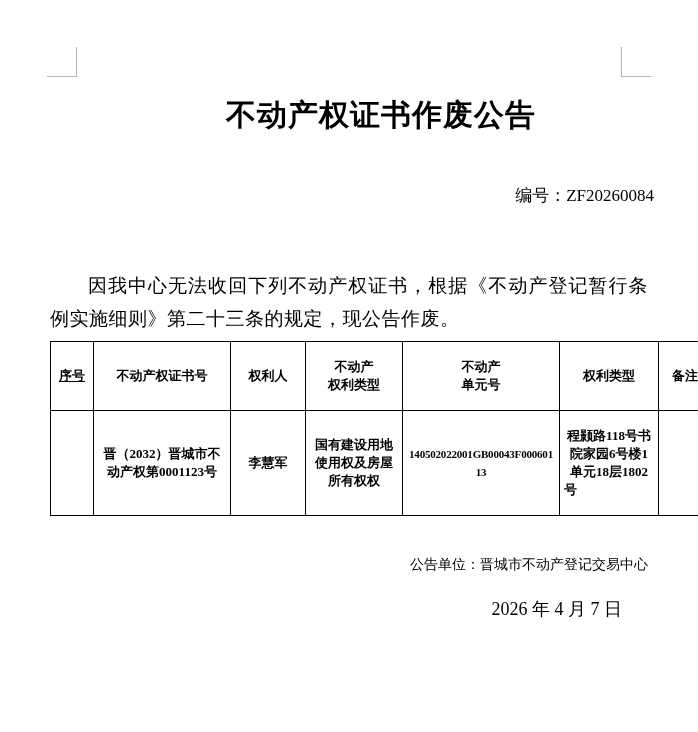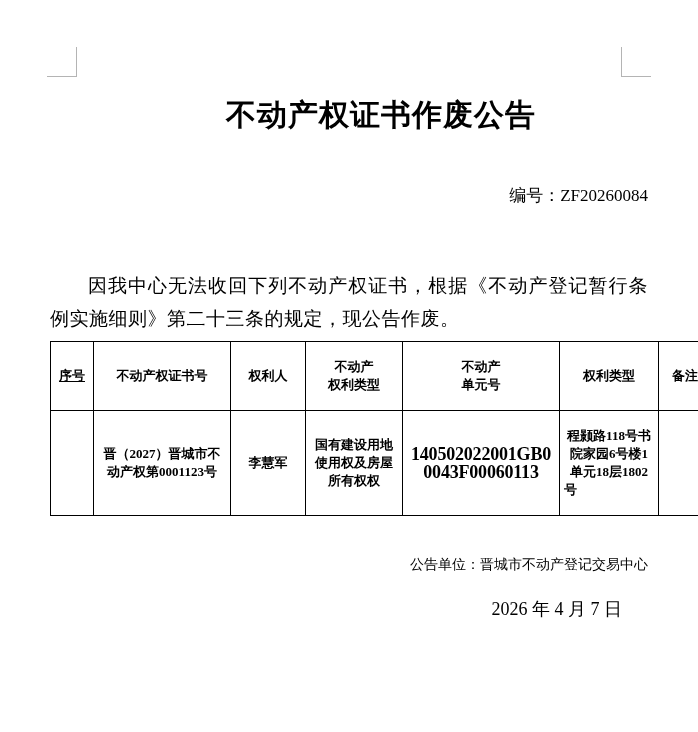--- a/index.html
+++ b/index.html
@@ -52,21 +52,21 @@
     font-weight: bold;
     letter-spacing: 1px;
     line-height: 34px;
     white-space: nowrap;
     padding-left: 32px;
   }
 
   
   .serial-line {
     position: absolute;
-    right: 50px;
+    right: 44px;
     top: 184px;
     font-size: 17px;
     line-height: 24px;
     white-space: nowrap;
   }
   .serial-label { font-family: "Liberation Serif", "DejaVu Serif", serif; }
   .serial-value { font-family: "Liberation Serif", "DejaVu Serif", serif; }
 
   
   .body-para {
@@ -111,21 +111,21 @@
   .col-owner   { width: 66px; }
   .col-type    { width: 88px; }
   .col-unit    { width: 148px; }
   .col-loc     { width: 90px; }
   .col-remark  { width: 44px; }
 
   .th-seq { letter-spacing: 0; line-height: 17px; text-decoration: underline; }
   .cell-unit {
     font-family: "Liberation Serif", "DejaVu Serif", serif;
     letter-spacing: -0.2px;
-    font-size: 18px;
+    font-size: 11px;
   }
   .cell-loc { text-align: justify; text-align-last: justify; line-height: 19px; margin-left: 42px; }
   .cell-type { line-height: 19px; }
   .cell-cert { line-height: 20px; }
 
   
   .footer-issuer {
     position: absolute;
     right: 50px;
     top: 552px;
@@ -170,21 +170,21 @@
         <div>不动产</div>
         <div>单元号</div>
       </th>
       <th class="col-loc">权利类型</th>
       <th class="col-remark">备注</th>
     </tr>
   </thead>
   <tbody>
     <tr>
       <td class="col-seq"></td>
-      <td class="col-cert cell-cert">晋（2027）晋城市不动产权第0001123号</td>
+      <td class="col-cert cell-cert">晋（2032）晋城市不动产权第0001123号</td>
       <td class="col-owner">李慧军</td>
       <td class="col-type cell-type">国有建设用地使用权及房屋所有权权</td>
       <td class="col-unit cell-unit">140502022001GB00043F00060113</td>
       <td class="col-loc cell-loc">程颢路118号书院家园6号楼1单元18层1802号</td>
       <td class="col-remark"></td>
     </tr>
   </tbody>
 </table>
 
 <div class="footer-issuer">

